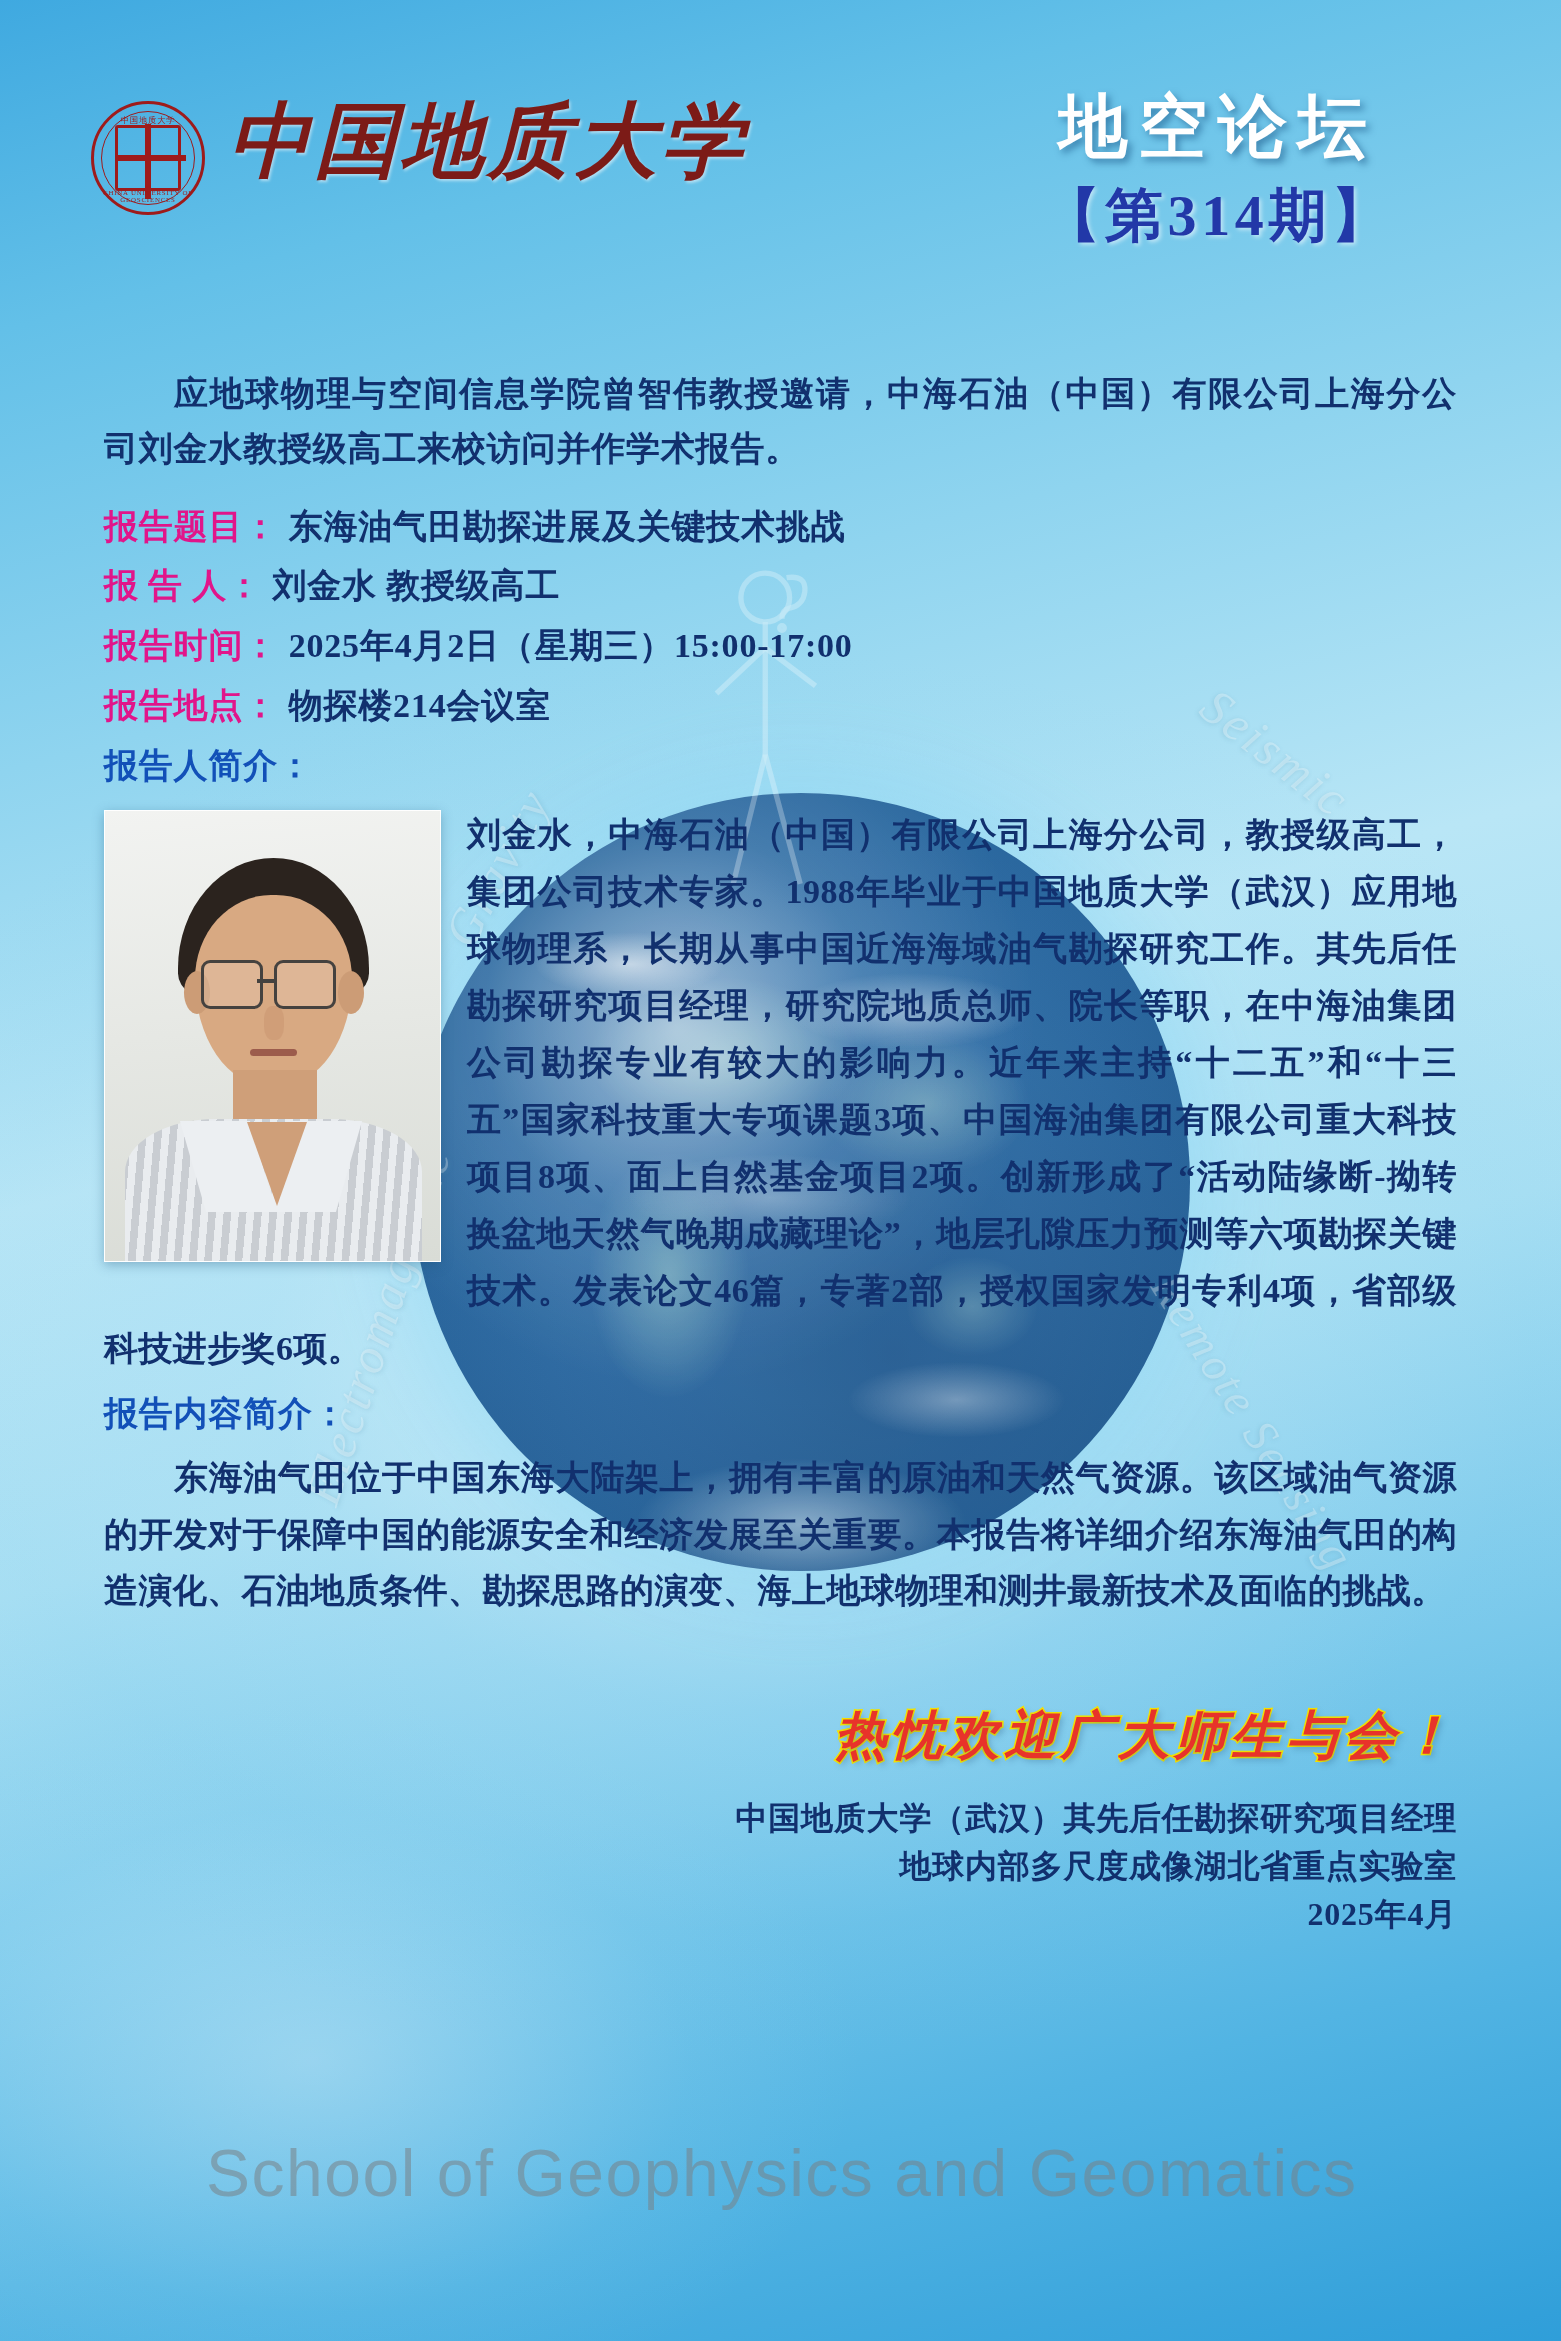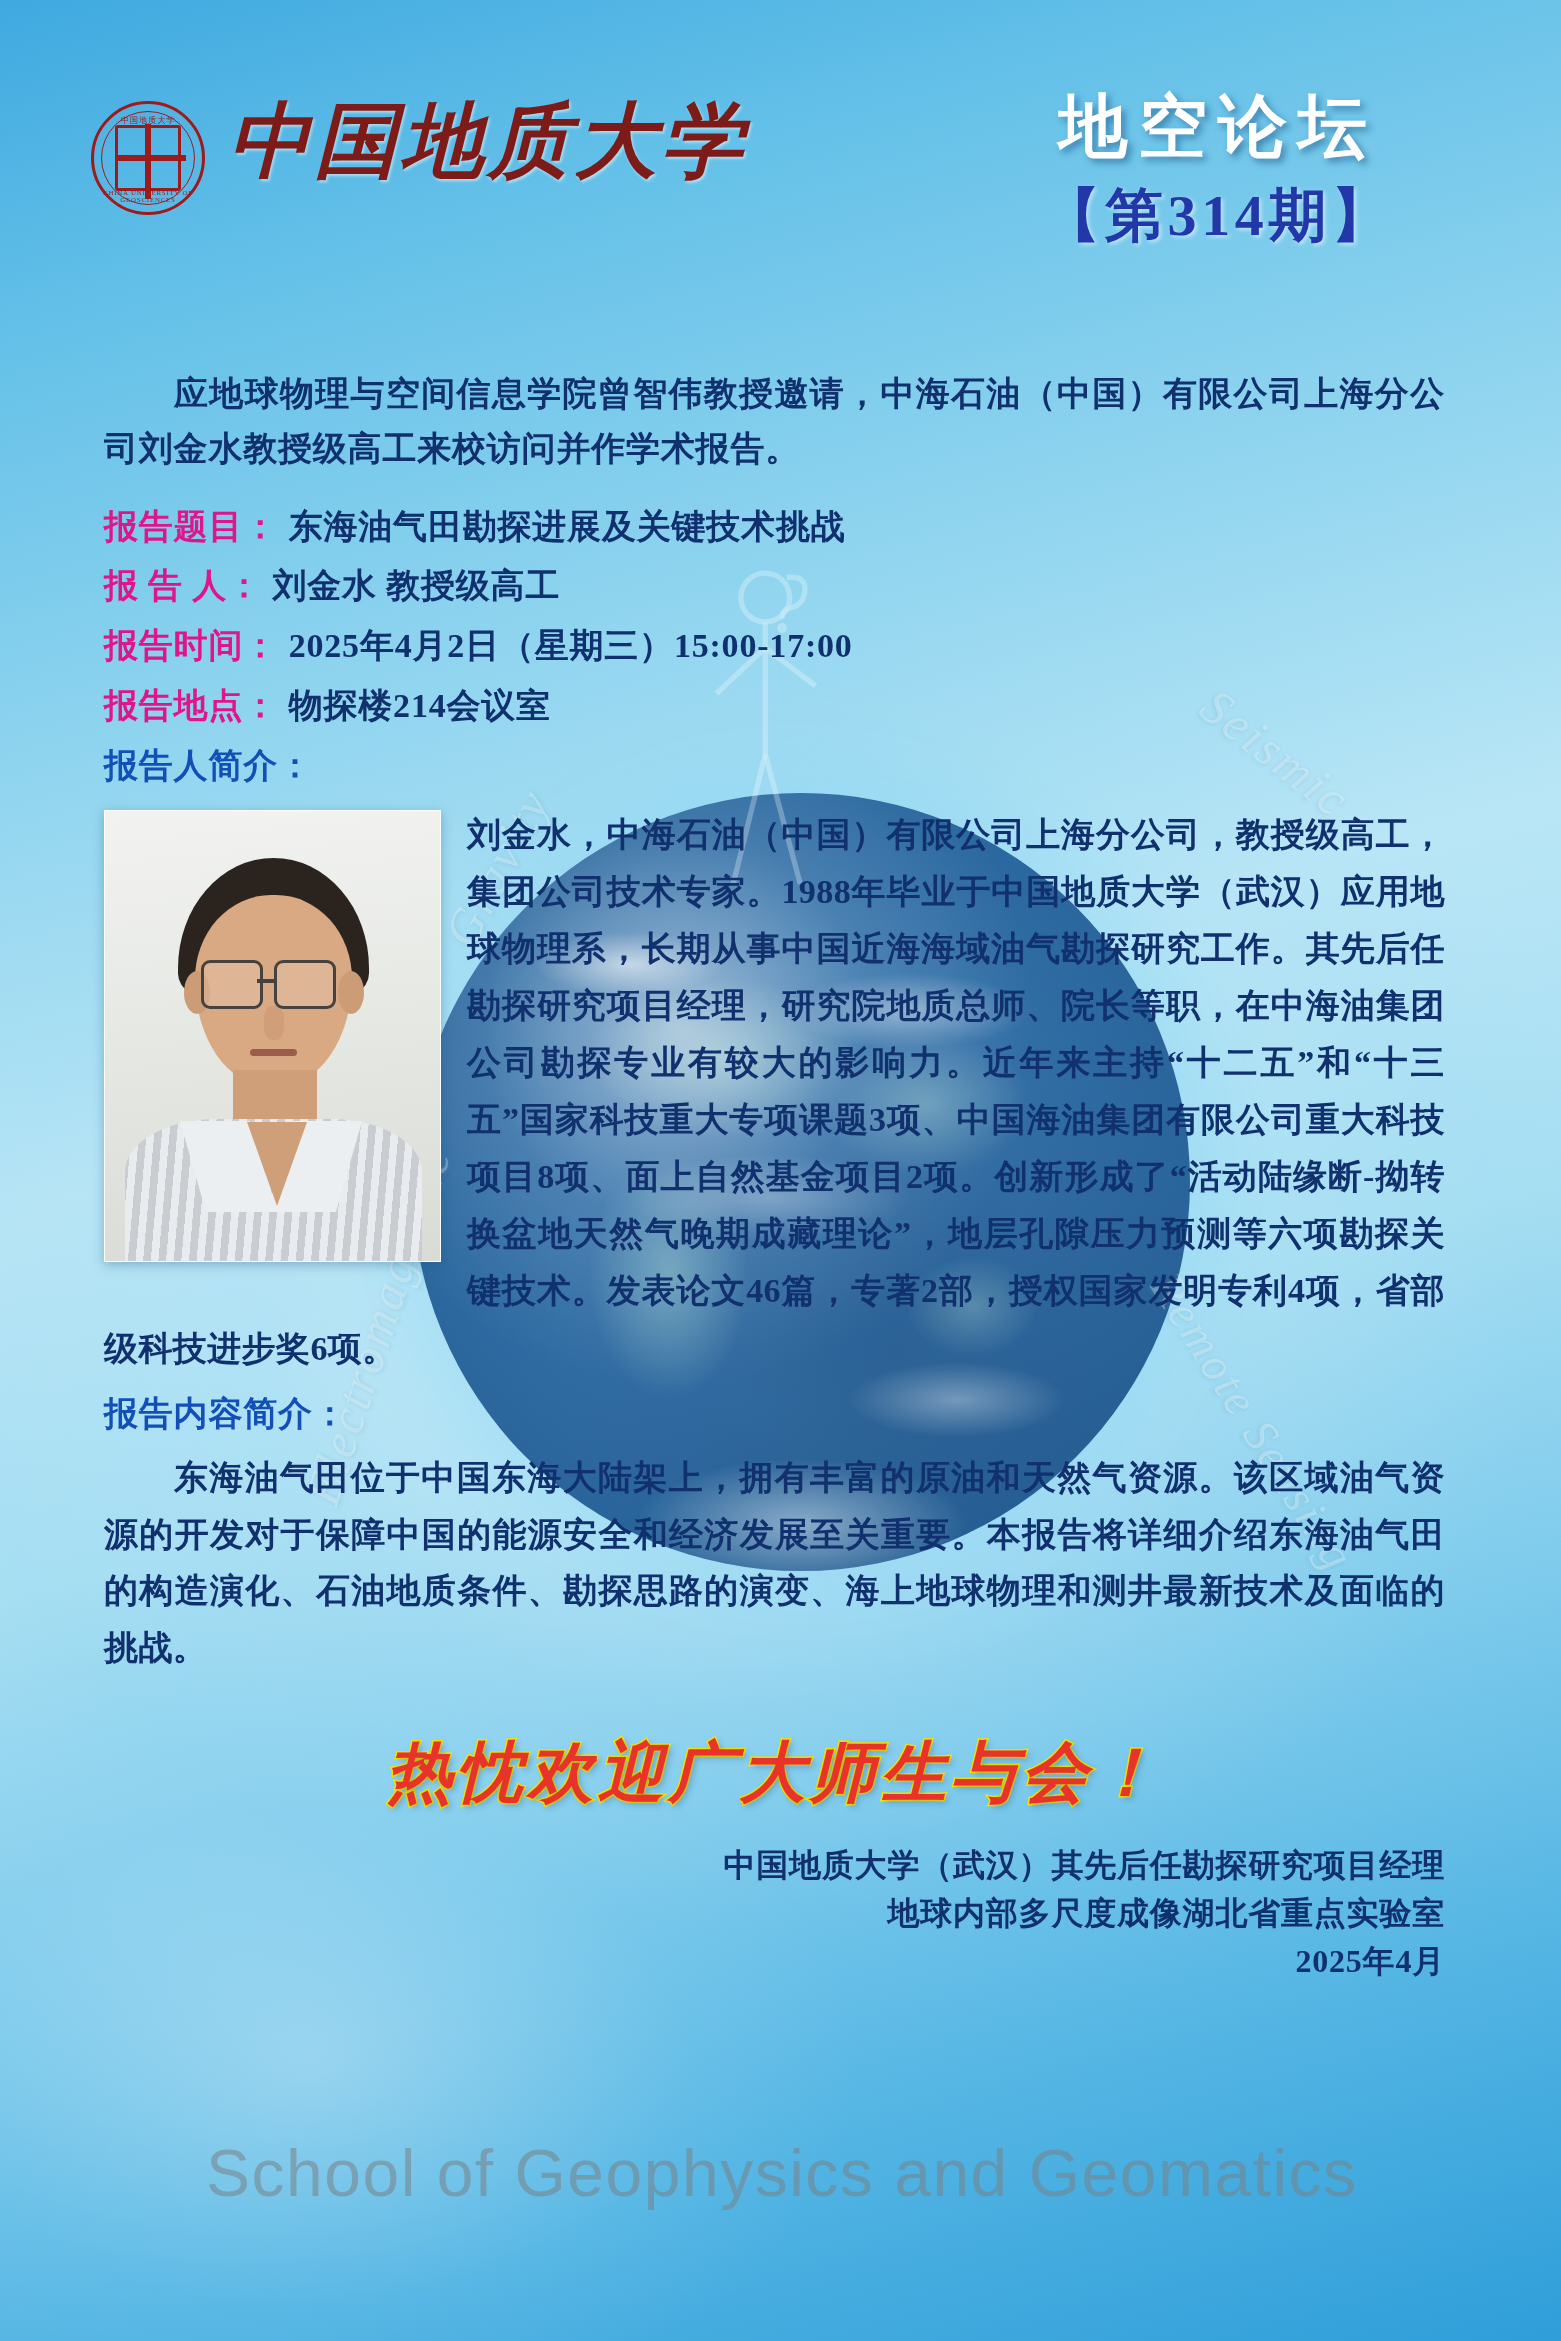--- a/index.html
+++ b/index.html
@@ -210,21 +210,21 @@
     font-size: 58px;
     color: #2238a8;
     letter-spacing: 4.6px;
     text-shadow: 2.3px 2.3px 4.6px rgba(255,255,255,0.55);
   }
 
   
   .content {
     position: absolute;
     left: 104px;
-    right: 116px;
+    right: 104px;
     top: 366px;
   }
   .intro {
     font-family: "Liberation Serif", serif;
     font-weight: bold;
     font-size: 34px;
     line-height: 1.62;
     color: #11306e;
     text-align: justify;
     text-indent: 70px;
@@ -369,26 +369,26 @@
     font-weight: bold;
     font-size: 34px;
     line-height: 1.66;
     color: #11306e;
     text-align: justify;
     text-indent: 70px;
     letter-spacing: 0.4px;
   }
 
   .welcome {
-    margin-top: 52px;
-    text-align: center;
+    margin-top: 81px;
+    text-align: right;
     font-family: "Liberation Serif", serif;
     font-weight: bold;
     font-style: italic;
-    font-size: 66px;
+    font-size: 52px;
     letter-spacing: 4.6px;
     color: #e8332a;
     -webkit-text-stroke: 3px #f6e400;
     paint-order: stroke fill;
     text-shadow: 3px 3px 6.1px rgba(40,90,130,0.35);
   }
   .footer {
     margin-top: 23px;
     text-align: right;
     font-family: "Liberation Serif", serif;

